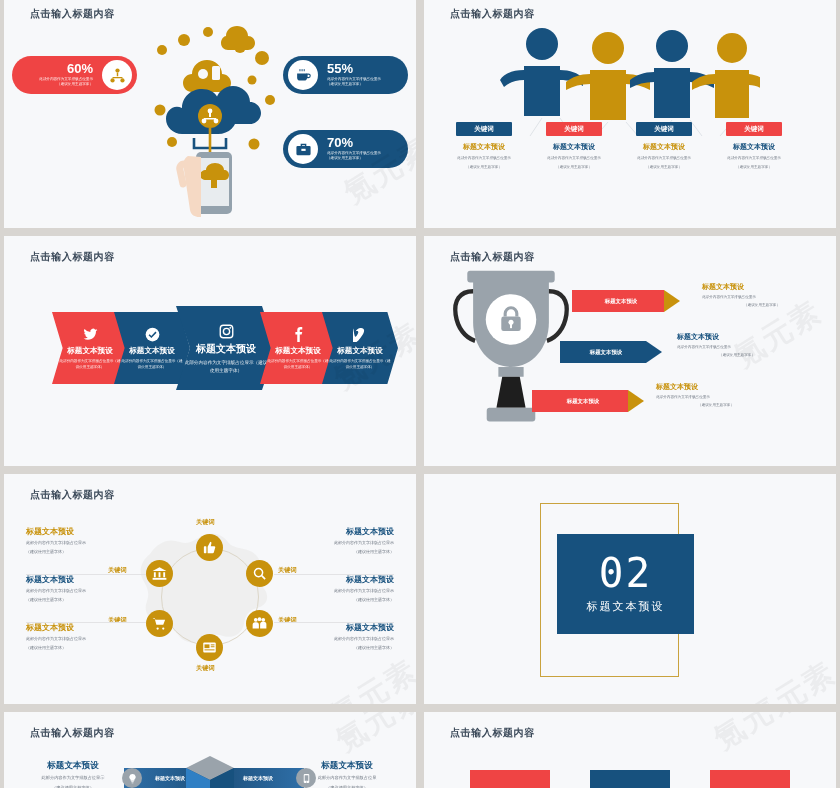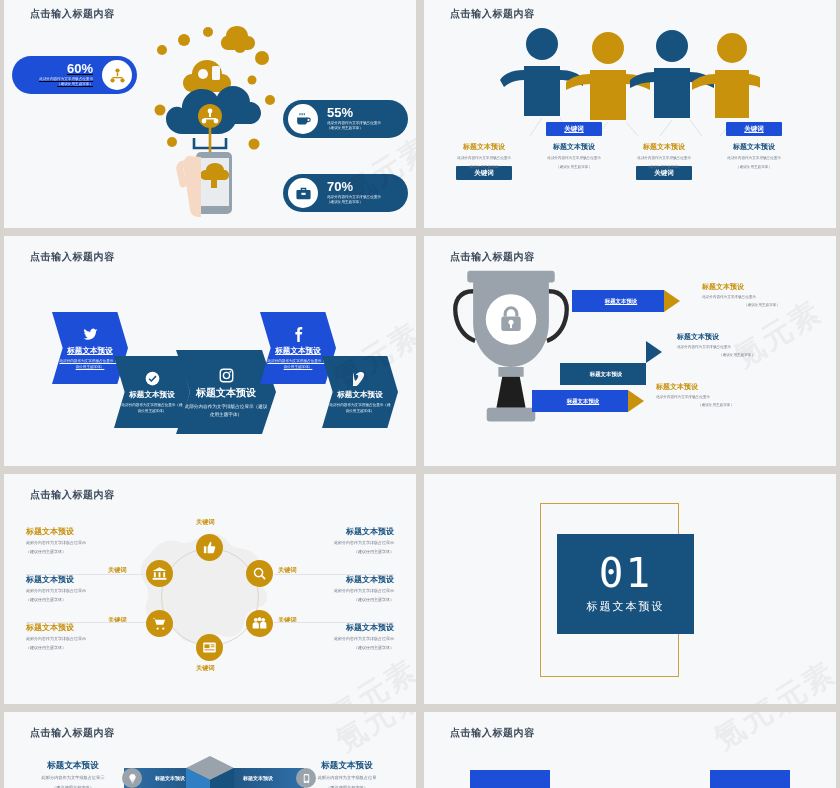--- a/index.html
+++ b/index.html
@@ -20,22 +20,22 @@
     position:relative;background:#f7f8fa;overflow:hidden;
   }
   .s-title{
     position:absolute;left:26px;top:7px;
     font-size:10px;font-weight:bold;color:#3c4a5a;letter-spacing:.6px;
     white-space:nowrap;
   }
   .row3 .s-title,.row2 .s-title,.row4 .s-title{top:14px;}
 
   
-  .gold{background:#1d4ed8;text-decoration:underline;}
-  .blue{background:#17517e;margin-top:44px;}
+  .gold{background:#ef4444;}
+  .blue{background:#17517e;}
   .t-gold{color:#c8920c;}
   .t-blue{color:#17517e;}
 
   
   .pill{
     position:absolute;height:38px;width:125px;border-radius:19px;
     display:flex;align-items:center;box-sizing:border-box;
   }
   .pill.left{left:8px;padding-left:8px;padding-right:44px;justify-content:flex-end;text-align:right;}
   .pill.right{right:8px;padding-left:44px;padding-right:8px;text-align:left;}
@@ -497,21 +497,21 @@
       <div class="sd">此部分内容作为文字排版占位显示</div>
       <div class="sd">（建议使用主题字体）</div>
     </div>
 
     <div class="wm" style="right:-6px;bottom:-10px;">氪元素</div>
   </div>
 
   <div class="slide row3">
     <div class="oframe"></div>
     <div class="obox">
-      <div class="onum">01</div>
+      <div class="onum">02</div>
       <div class="olbl">标题文本预设</div>
     </div>
     <div class="wm" style="right:-4px;bottom:-12px;">氪元素</div>
   </div>
 
   <div class="slide row4">
     <div class="s-title">点击输入标题内容</div>
 
     <div class="cbar" style="left:120px;top:56px;">
       <div class="cb" style="width:92px;background:linear-gradient(90deg,#2f6fa8,#1c4f7a);">标题文本预设</div>

